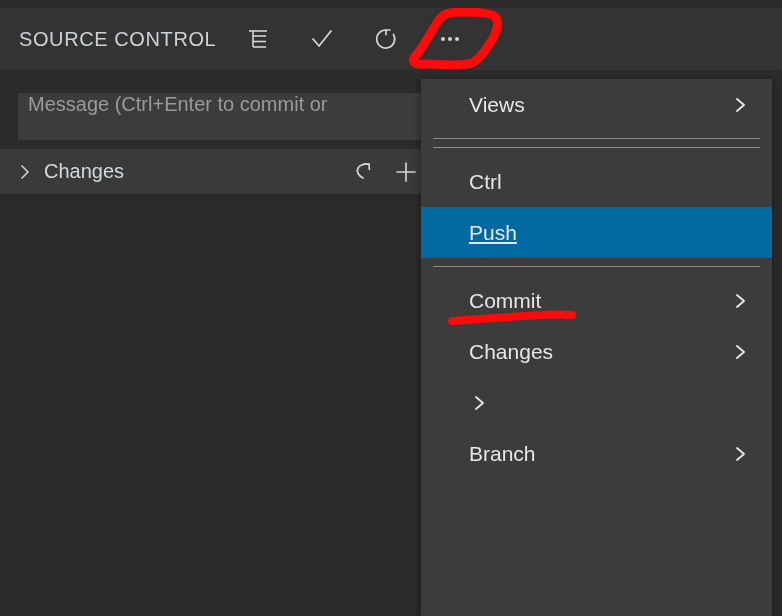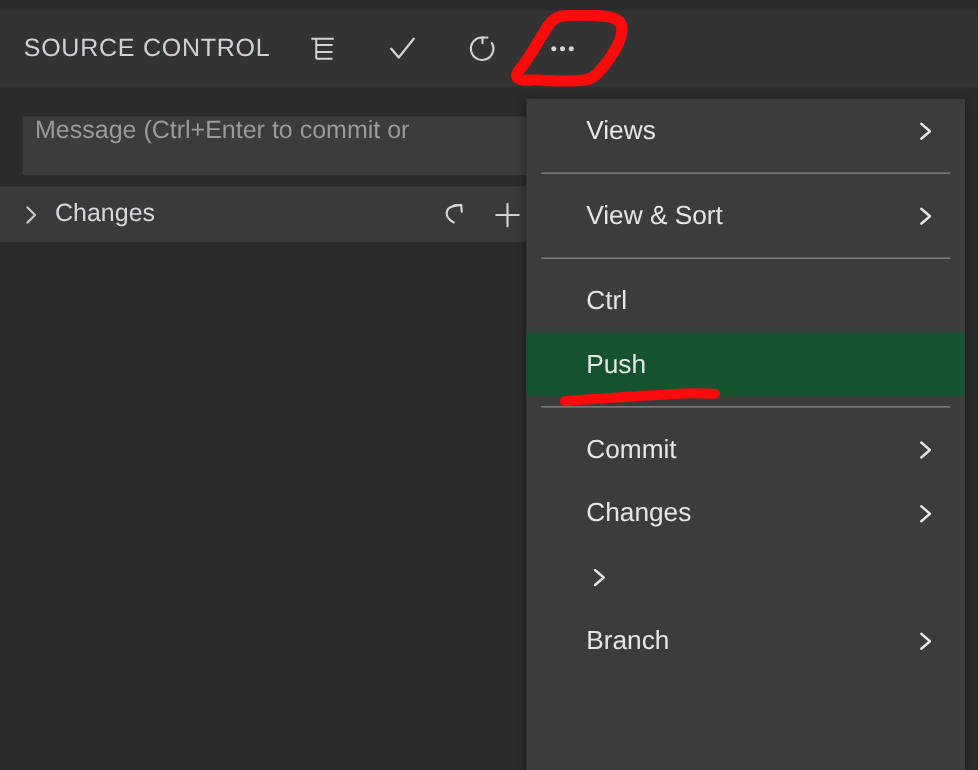--- a/index.html
+++ b/index.html
@@ -139,21 +139,22 @@
     height: 51px;
     display: flex;
     align-items: center;
     padding: 0 22px 0 48px;
     color: #e6e6e6;
     font-size: 21px;
     white-space: nowrap;
     user-select: none;
   }
   .ctx-item.selected {
-    background: #14532d;
+    background: #0369a1;
+    text-decoration: underline;
   }
   .ctx-item .label { flex: 1 1 auto; }
   .ctx-item .submenu-arrow {
     flex: 0 0 auto;
     display: flex;
     align-items: center;
     color: #e6e6e6;
   }
 
   .ctx-sep {
@@ -256,28 +257,20 @@
   <div class="ctx-menu" id="ctx-menu">
       <div class="ctx-item">
         <span class="label">Views</span>
         <span class="submenu-arrow">
           <svg width="20" height="20" viewBox="0 0 20 20" fill="none" stroke="#e6e6e6" stroke-width="1.9" stroke-linecap="round" stroke-linejoin="round">
             <polyline points="7,4 14,10 7,16"></polyline>
           </svg>
         </span>
       </div>
       <div class="ctx-sep"></div>
-      <div class="ctx-item">
-        <span class="label">View &amp; Sort</span>
-        <span class="submenu-arrow">
-          <svg width="20" height="20" viewBox="0 0 20 20" fill="none" stroke="#e6e6e6" stroke-width="1.9" stroke-linecap="round" stroke-linejoin="round">
-            <polyline points="7,4 14,10 7,16"></polyline>
-          </svg>
-        </span>
-      </div>
       <div class="ctx-sep"></div>
       <div class="ctx-item">
         <span class="label">Ctrl</span>
       </div>
       <div class="ctx-item selected">
         <span class="label">Push</span>
       </div>
       <div class="ctx-sep"></div>
       <div class="ctx-item">
         <span class="label">Commit</span>

